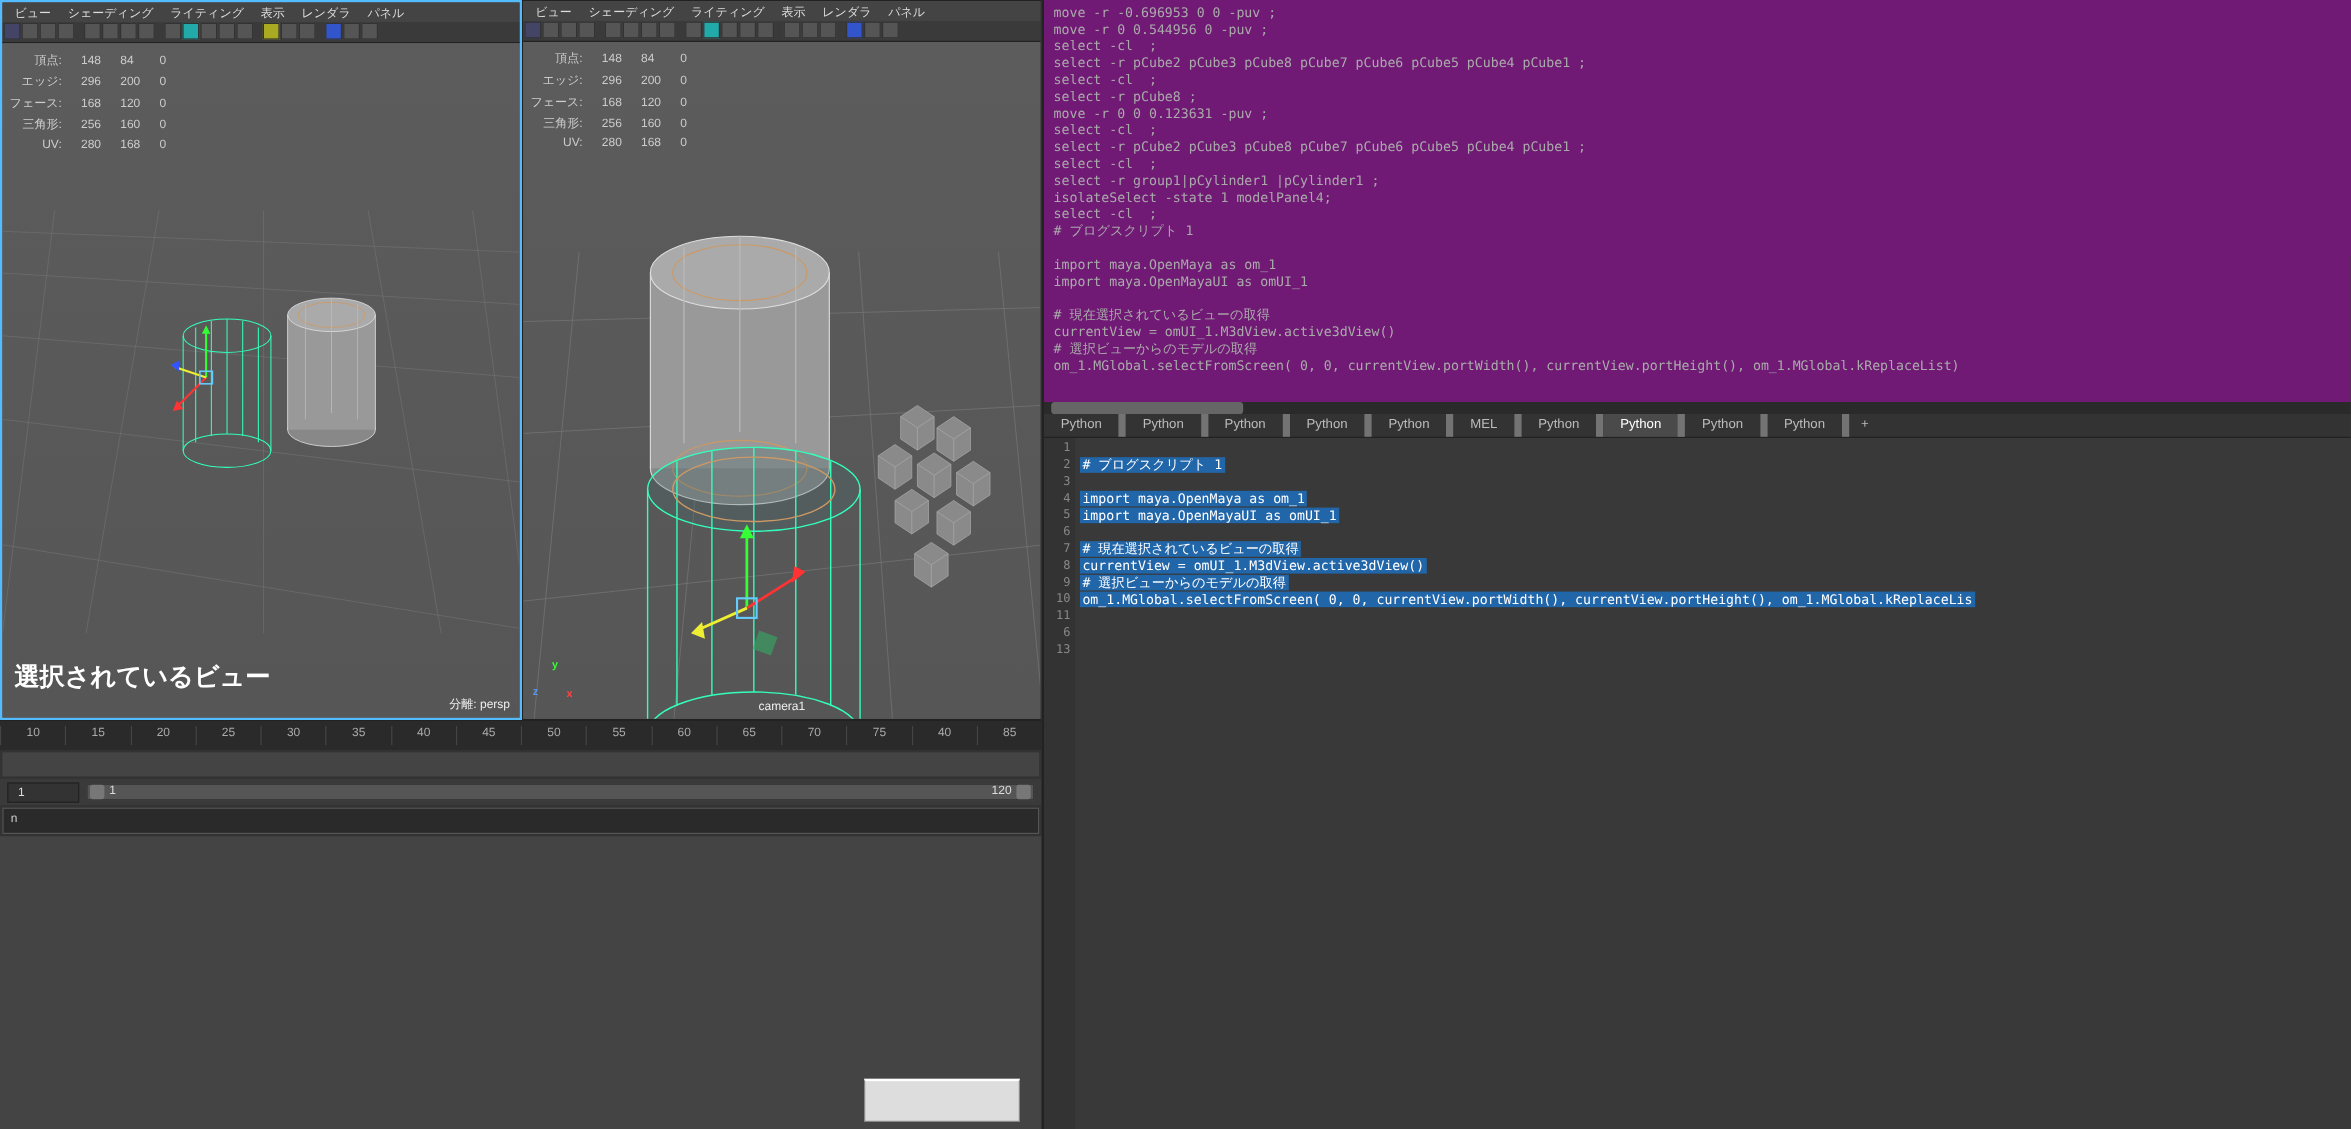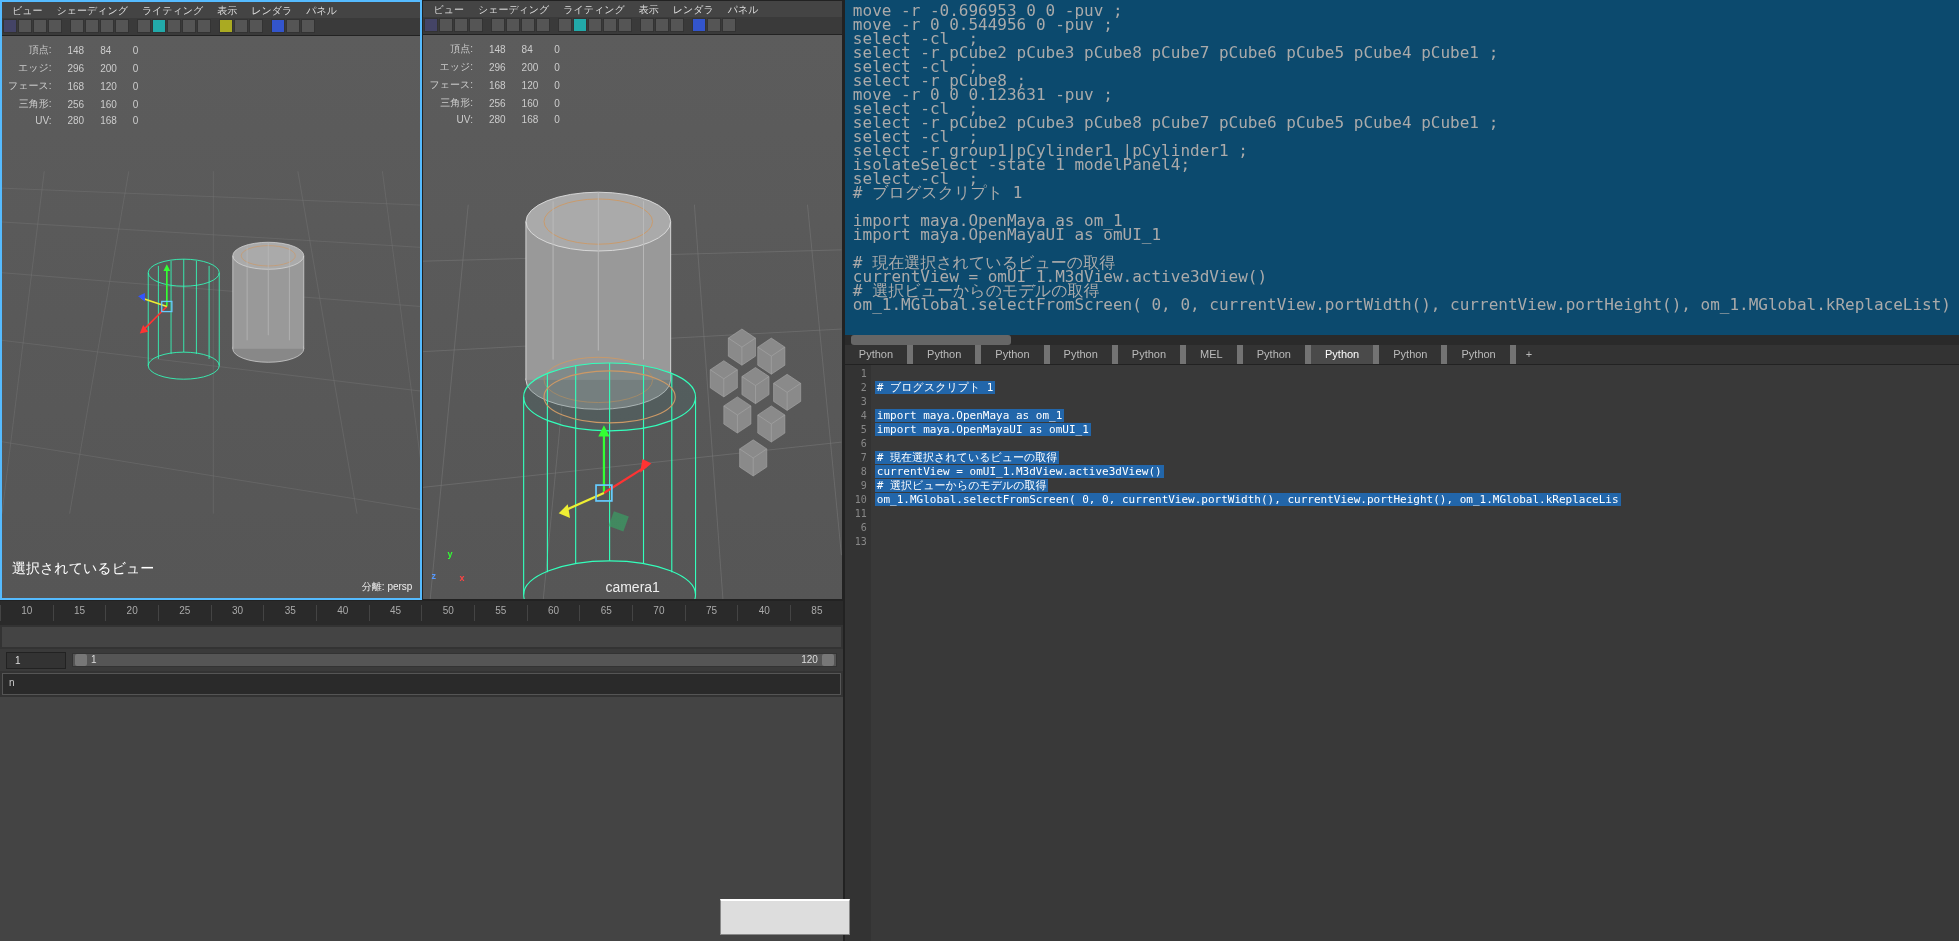--- a/index.html
+++ b/index.html
@@ -15,41 +15,41 @@
 .tb-icon.camera{background:#446}
 .tb-icon.cyan{background:#2aa}
 .tb-icon.yellow{background:#aa2}
 .tb-icon.blue{background:#35c}
 .tb-sep{width:6px}
 .vp-canvas{flex:1;position:relative;background:linear-gradient(180deg,#5c5c5c,#565656);overflow:hidden}
 .stats{position:absolute;top:4px;left:4px;font-size:10px;color:#ccc;z-index:10}
 .stats table td{padding:1px 14px 1px 0;}
 .stats table td:first-child{text-align:right;min-width:50px}
 .grid-floor{position:absolute;inset:0}
-.view-label{position:absolute;bottom:20px;left:10px;font-size:14px;font-weight:normal;color:#fff}
+.view-label{position:absolute;bottom:20px;left:10px;font-size:21px;font-weight:bold;color:#fff}
 .dist-label{position:absolute;bottom:4px;right:8px;font-size:10px;color:#eee}
-.cam-label{position:absolute;bottom:4px;left:50%;transform:translateX(-50%);font-size:14px;color:#eee}
+.cam-label{position:absolute;bottom:4px;left:50%;transform:translateX(-50%);font-size:10px;color:#eee}
 .axis-gizmo{position:absolute;bottom:8px;left:8px;width:40px;height:40px}
 .axis-gizmo .ax{position:absolute;font-size:9px;font-weight:bold}
 .ax-y{color:#3f3;left:16px;top:-2px}
 .ax-x{color:#f44;left:28px;top:22px}
 .ax-z{color:#59f;left:0;top:20px}
 .timeline{background:#333;border-top:1px solid #222}
 .time-ruler{height:24px;background:#2a2a2a;display:flex;padding:4px 0;position:relative}
 .time-tick{flex:1;text-align:center;font-size:10px;color:#aaa;border-left:1px solid #444}
 .time-slider{height:20px;background:#444;margin:2px;position:relative}
 .time-ctrl{height:22px;background:#3a3a3a;display:flex;align-items:center;gap:6px;padding:2px 6px}
 .frame-box{background:#333;border:1px solid #222;padding:2px 8px;width:60px;font-size:10px;color:#ddd}
 .range-slider{flex:1;height:14px;background:#555;border:1px solid #333;position:relative}
 .range-thumb{position:absolute;height:100%;background:#777;border-radius:2px}
 .cmdline{height:22px;background:#2a2a2a;border:1px solid #555;margin:2px;padding:3px 6px;font-size:10px;color:#ccc}
 .bottom-space{flex:1;background:#444}
 .task-thumb{position:absolute;bottom:6px;left:720px;width:130px;height:36px;background:#ddd;border:1px solid #888;border-top:2px solid #fff}
 .right-area{flex:1;display:flex;flex-direction:column;background:#393939;border-left:2px solid #222}
-.script-output{height:335px;background:#0c4a6e;font-family:monospace;font-size:16px;color:#aaa;padding:4px 8px;overflow:auto;white-space:pre;line-height:14px}
+.script-output{height:335px;background:#701a75;font-family:monospace;font-size:11px;color:#aaa;padding:4px 8px;overflow:auto;white-space:pre;line-height:14px}
 .script-scroll{height:10px;background:#2a2a2a;position:relative}
 .script-scroll-thumb{position:absolute;height:100%;width:160px;left:6px;background:#666;border-radius:3px}
 .script-tabs{height:20px;background:#333;display:flex;border-bottom:1px solid #222}
 .script-tab{padding:3px 14px;font-size:11px;color:#bbb;border-right:6px solid #737373;cursor:pointer}
 .script-tab.active{background:#4a4a4a;color:#fff}
 .tab-add{padding:3px 10px;color:#bbb;cursor:pointer}
 .script-editor{flex:1;background:#393939;font-family:monospace;font-size:11px;display:flex}
 .gutter{width:26px;background:#333;color:#888;text-align:right;padding:2px 4px;line-height:14px;font-size:10px}
 .code-area{flex:1;padding:2px 4px;line-height:14px;white-space:pre;color:#ccc;position:relative}
 .hl-blue{background:#2266aa;color:#fff;padding:0 2px}

